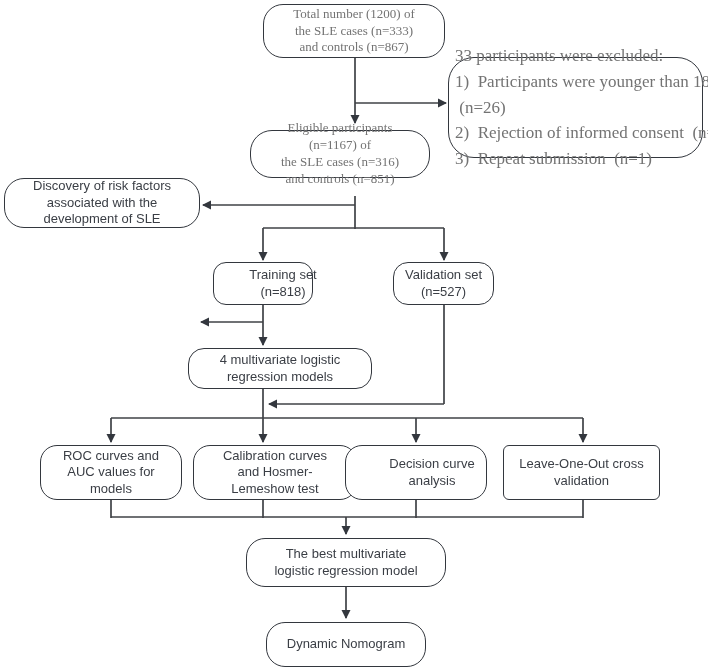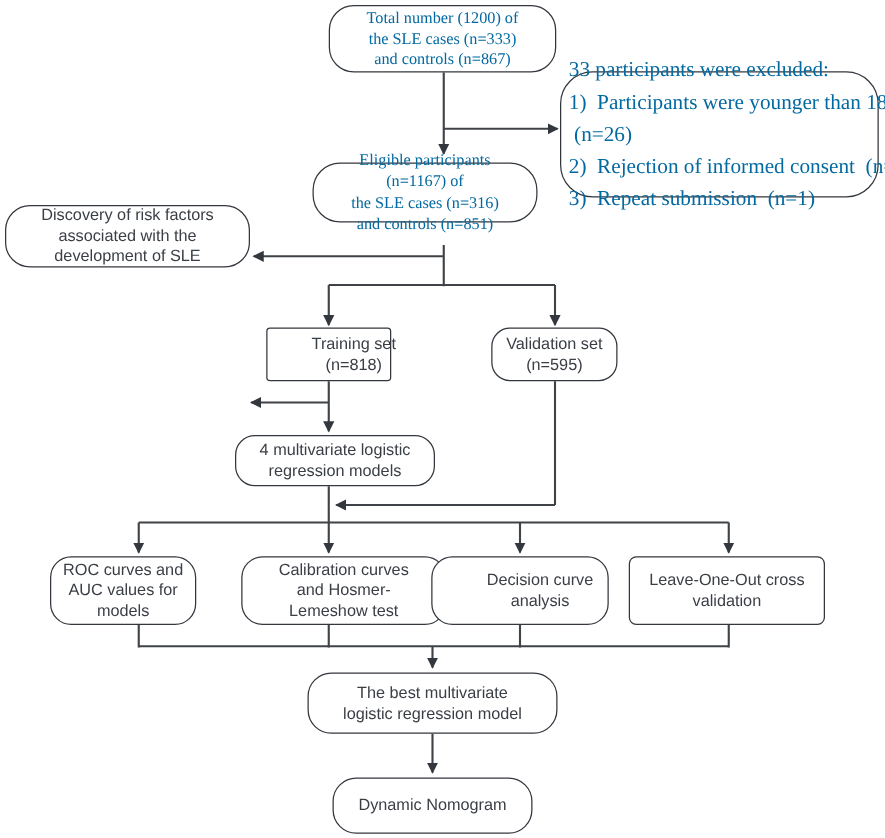--- a/index.html
+++ b/index.html
@@ -9,21 +9,21 @@
   }
   svg.connectors { position:absolute; left:0; top:0; width:708px; height:670px; }
   .node {
     position:absolute; box-sizing:border-box; background:#ffffff;
     border:1.6px solid #33373e; border-radius:18px;
     display:flex; align-items:center; justify-content:center;
     text-align:center; white-space:pre;
     color:#3a3e45; font-size:13px; line-height:1.28;
   }
   .serif {
-    font-family:"Liberation Serif", serif; color:#0369a1;
+    font-family:"Liberation Serif", serif; color:#737373;
     font-size:13px; line-height:1.3;
   }
   .excluded-node {
     font-size:17px; line-height:1.52;
     text-align:left; justify-content:flex-start;
     padding-left:6px; border-radius:26px;
   }
 </style>
 </head>
 <body>
@@ -71,35 +71,35 @@
 1)  Participants were younger than 18 years old
  (n=26)
 2)  Rejection of informed consent  (n=6)
 3)  Repeat submission  (n=1)</div>
 
   <div class="node serif" style="left:250px; top:130px; width:180px; height:48px; border-radius:22px;">Eligible participants
 (n=1167) of
 the SLE cases (n=316)
 and controls (n=851)</div>
 
-  <div class="node" style="left:4px; top:164px; width:196px; height:50px; border-radius:20px;">Discovery of risk factors
+  <div class="node" style="left:4px; top:178px; width:196px; height:50px; border-radius:20px;">Discovery of risk factors
 associated with the
 development of SLE</div>
 
-  <div class="node" style="left:213px; top:262px; width:100px; height:43px; border-radius:3px;padding-left:40px;">Training set
+  <div class="node" style="left:213px; top:262px; width:100px; height:43px; border-radius:13px;padding-left:40px;">Training set
 (n=818)</div>
 
   <div class="node" style="left:393px; top:262px; width:101px; height:43px; border-radius:15px;">Validation set
-(n=595)</div>
+(n=527)</div>
 
 
-  <div class="node" style="left:188px; top:348px; width:160px; height:41px; border-radius:16px;">4 multivariate logistic
+  <div class="node" style="left:188px; top:348px; width:184px; height:41px; border-radius:16px;">4 multivariate logistic
 regression models</div>
 
-  <div class="node" style="left:40px; top:445px; width:117px; height:55px; border-radius:17px;">ROC curves and
+  <div class="node" style="left:40px; top:445px; width:142px; height:55px; border-radius:17px;">ROC curves and
 AUC values for
 models</div>
 
   <div class="node" style="left:193px; top:445px; width:164px; height:55px; border-radius:17px;">Calibration curves
 and Hosmer-
 Lemeshow test</div>
 
   <div class="node" style="left:345px; top:445px; width:142px; height:55px; border-radius:17px;padding-left:32px;">Decision curve
 analysis</div>
 

